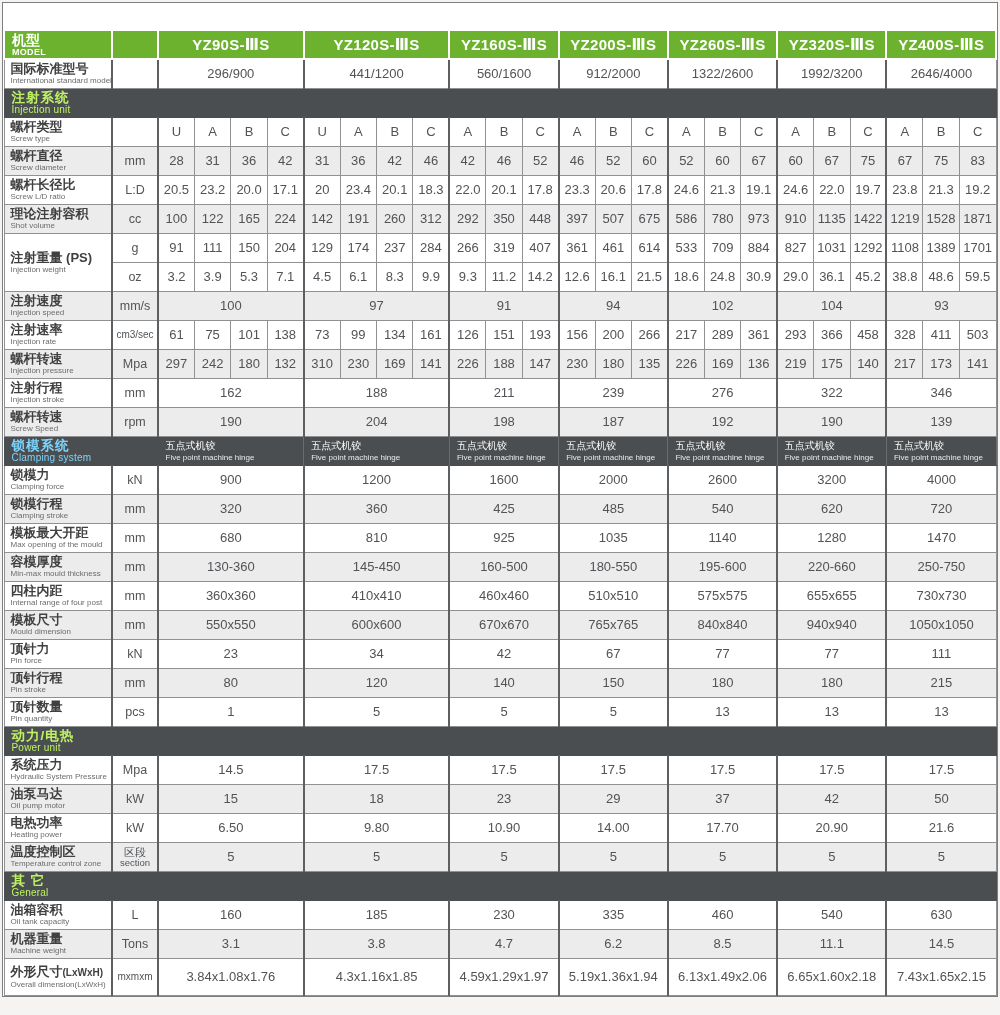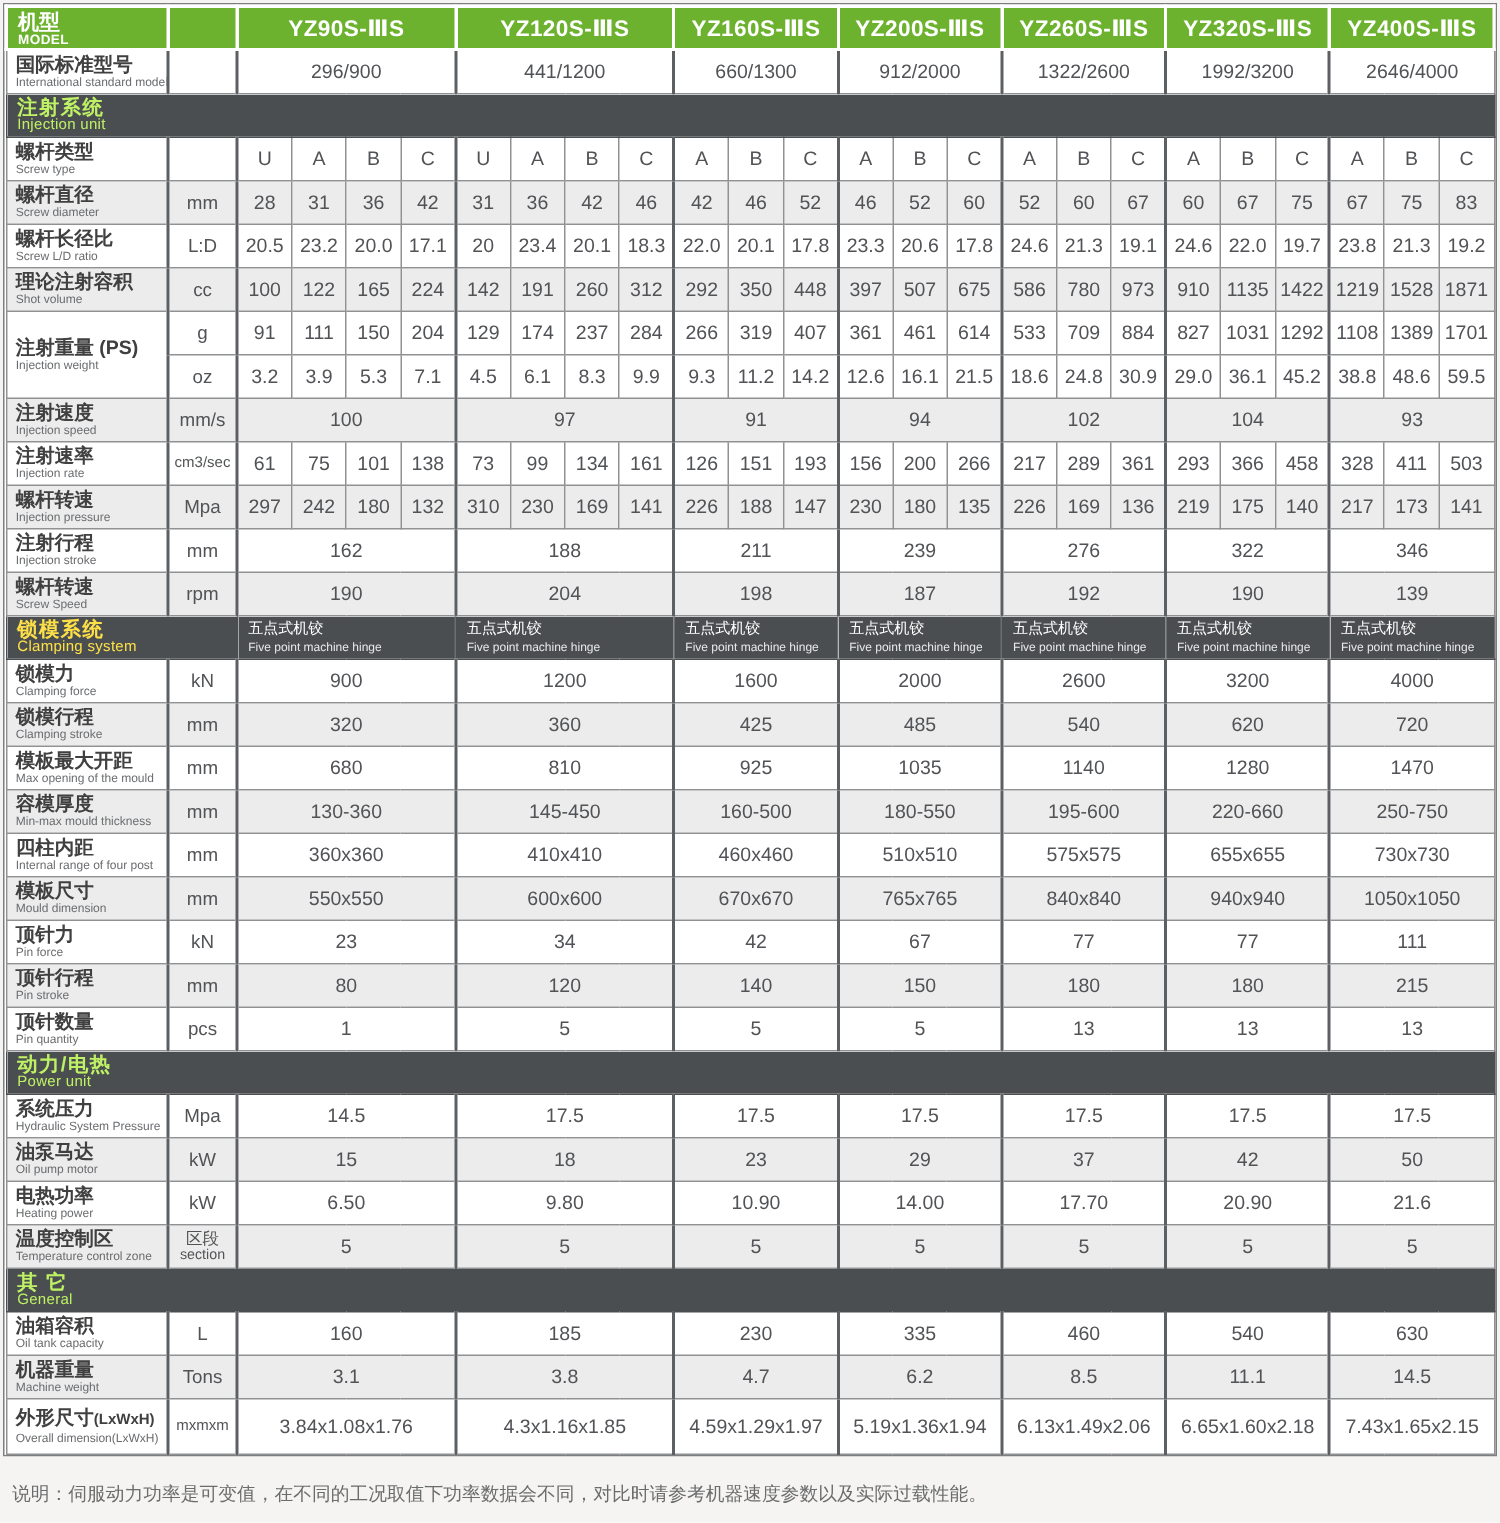--- a/index.html
+++ b/index.html
@@ -12,21 +12,21 @@
   }
   *{box-sizing:border-box;}
   body{
     margin:0;
     background:#f5f4f2;
     font-family:"Liberation Sans","DejaVu Sans",sans-serif;
     color:var(--text);
     width:1000px;
   }
   .sheet{width:996px;margin:2px auto 0;border:1px solid #7c7e80;background:#fff;}
-  table{border-collapse:collapse;table-layout:fixed;width:100%;}
+  table{border-collapse:collapse;table-layout:fixed;width:100%;margin-top:26px;}
   td,th{
     height:29px;padding:0 1px;text-align:center;
     border:1px solid var(--border);
     overflow:hidden;white-space:nowrap;vertical-align:middle;
   }
   tr.hrow th{border:2px solid #fff;}
   .h-model{background:var(--green);color:#fff;font-size:15px;font-weight:bold;letter-spacing:.3px;height:25px;}
   .h-lab{background:var(--green);color:#fff;text-align:left;padding-left:7px;}
   .h-lab .zh-h{font-size:14px;font-weight:bold;line-height:15px;}
   .h-lab .en-h{font-size:9px;line-height:9px;font-weight:bold;letter-spacing:.3px;}
@@ -42,21 +42,21 @@
   td.d{font-size:13px;}
   td.grp{border-left:2px solid var(--groupline);}
   tr.shade td{background:var(--shade);}
   .secrow td{
     background:var(--dark);color:#bef264;text-align:left;padding-left:7px;
     border:1px solid var(--dark);height:29px;
   }
   .zh-s{font-size:13.5px;font-weight:bold;line-height:15px;letter-spacing:1px;}
   .en-s{font-size:10px;line-height:10px;letter-spacing:.2px;}
   td.clamp-lab{
-    background:var(--dark);color:#fde047;text-align:left;padding-left:7px;
+    background:var(--dark);color:#7dd3fc;text-align:left;padding-left:7px;
     border:1px solid var(--dark);
   }
   td.clamp-cell{
     background:var(--dark);color:#fff;
     border:1px solid #6b6e70;border-top-color:var(--dark);border-bottom-color:var(--dark);
   }
   .clamp-cell .zh-s2{font-size:10px;font-weight:normal;line-height:14px;}
   .clamp-cell .en-s2{font-size:8px;line-height:9px;color:#e8e9ea;}
   tr.tall td{height:37px;}
   .foot{padding:12px 8px 6px 8px;background:#f5f4f2;}
@@ -112,21 +112,21 @@
           <th class="h-model" colspan="3">YZ400S-ⅢS</th>
         </tr>
         <tr>
           <td class="lab">
             <div class="zh">国际标准型号</div>
             <div class="en">International standard model</div>
           </td>
           <td class="unit"></td>
           <td class="d grp" colspan="4">296/900</td>
           <td class="d grp" colspan="4">441/1200</td>
-          <td class="d grp" colspan="3">660/1300</td>
+          <td class="d grp" colspan="3">560/1600</td>
           <td class="d grp" colspan="3">912/2000</td>
           <td class="d grp" colspan="3">1322/2600</td>
           <td class="d grp" colspan="3">1992/3200</td>
           <td class="d grp" colspan="3">2646/4000</td>
         </tr>
         <tr class="secrow">
           <td colspan="25">
             <div class="zh-s">注射系统</div>
             <div class="en-s">Injection unit</div>
           </td>

